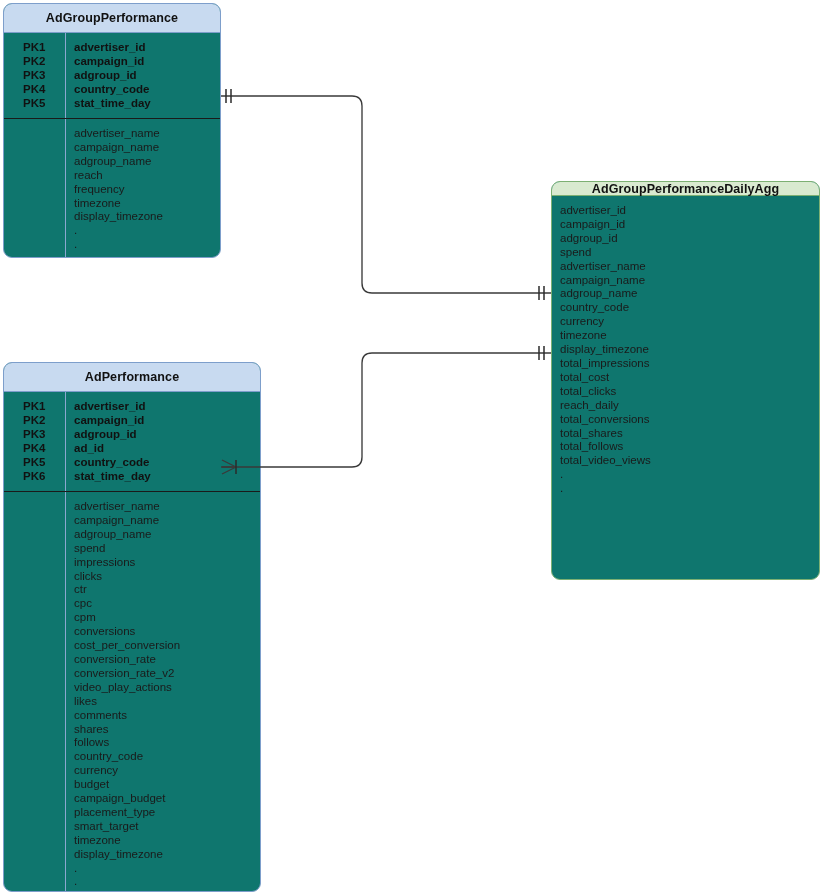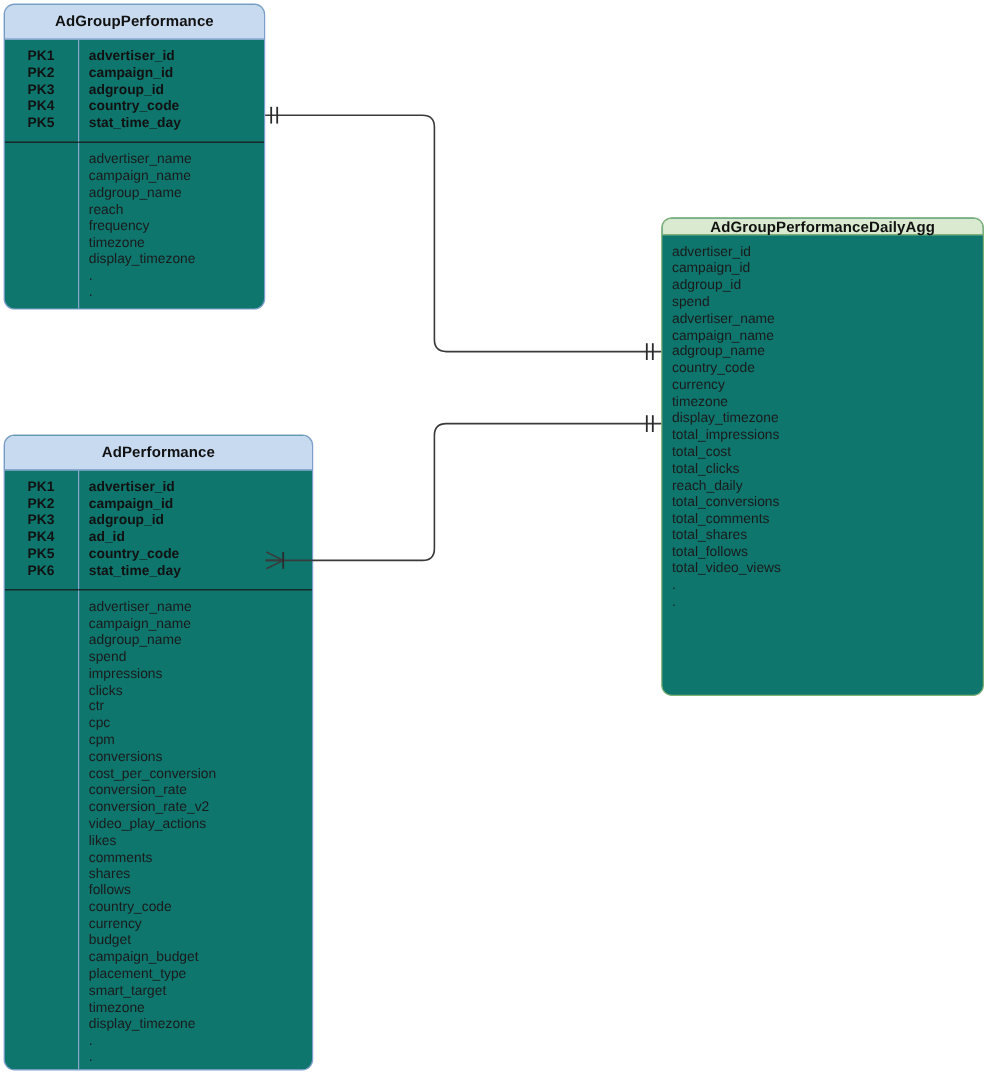--- a/index.html
+++ b/index.html
@@ -273,21 +273,20 @@
         <div class="row">adgroup_name</div>
         <div class="row">country_code</div>
         <div class="row">currency</div>
         <div class="row">timezone</div>
         <div class="row">display_timezone</div>
         <div class="row">total_impressions</div>
         <div class="row">total_cost</div>
         <div class="row">total_clicks</div>
         <div class="row">reach_daily</div>
         <div class="row">total_conversions</div>
-        <div class="row">total_comments</div>
         <div class="row">total_shares</div>
         <div class="row">total_follows</div>
         <div class="row">total_video_views</div>
         <div class="row">.</div>
         <div class="row">.</div>
       </div>
     </div>
   </div>
 
   <svg class="connectors" width="821" height="894" viewBox="0 0 821 894">

